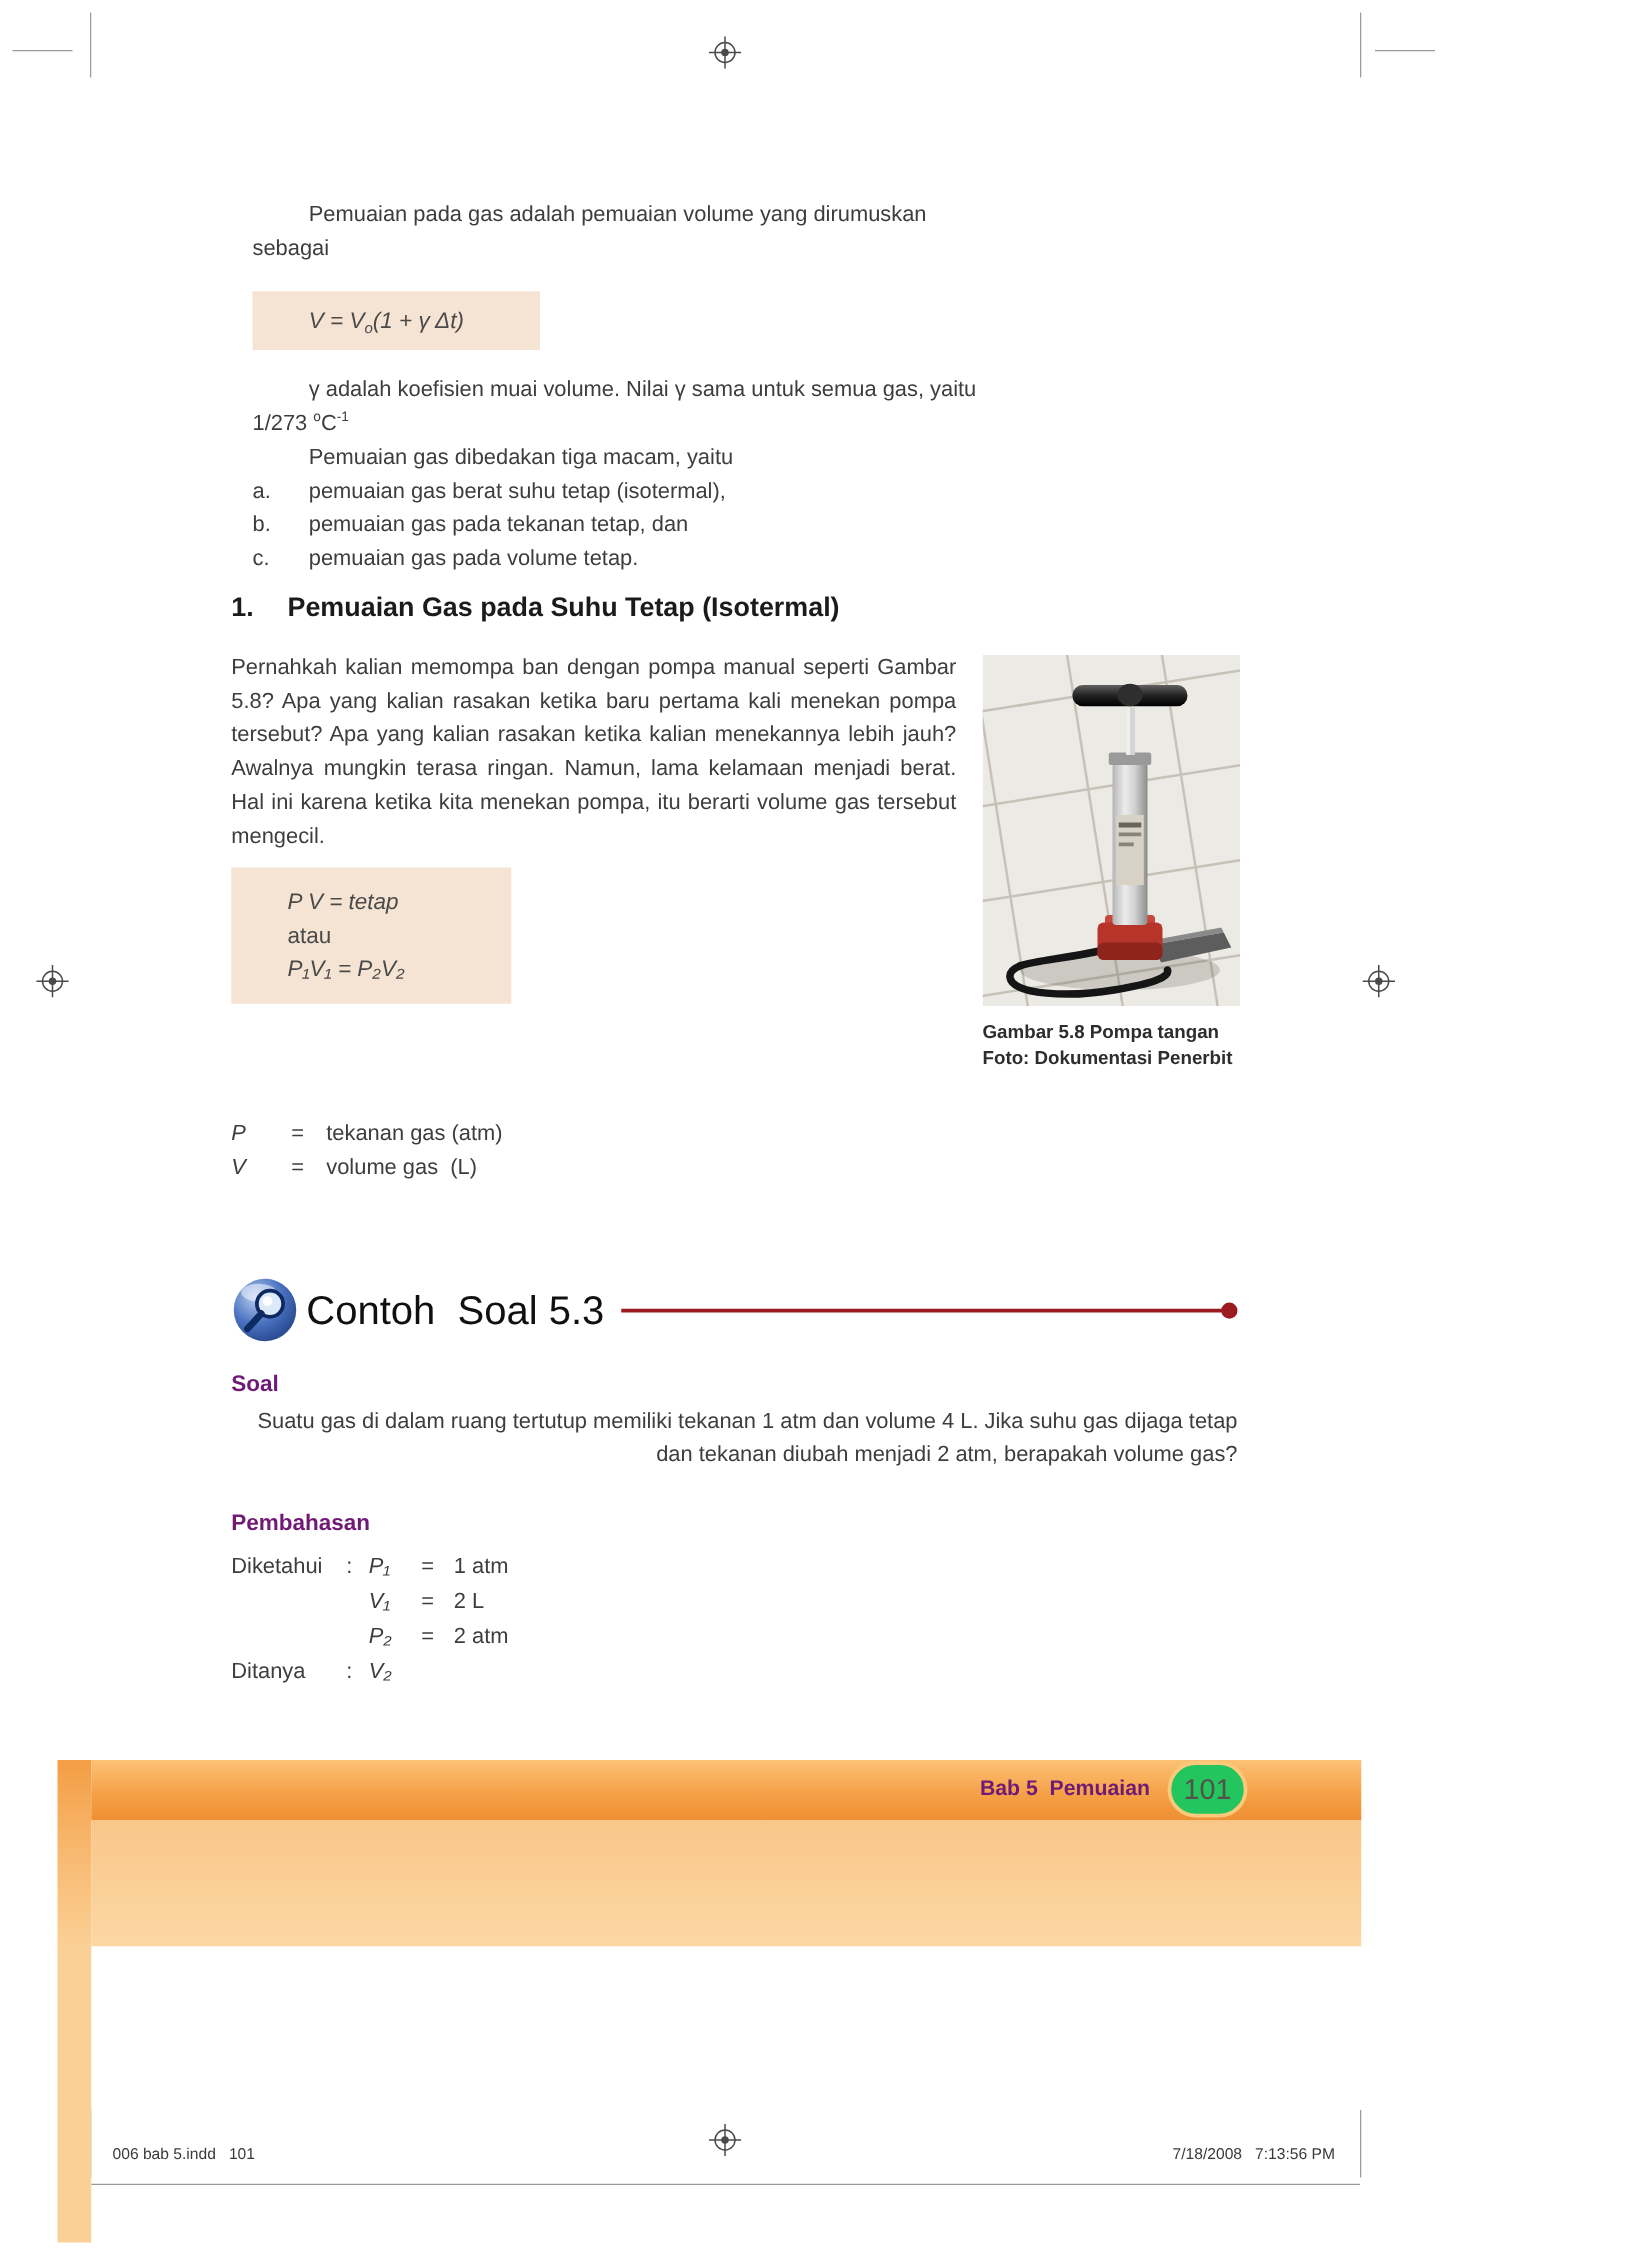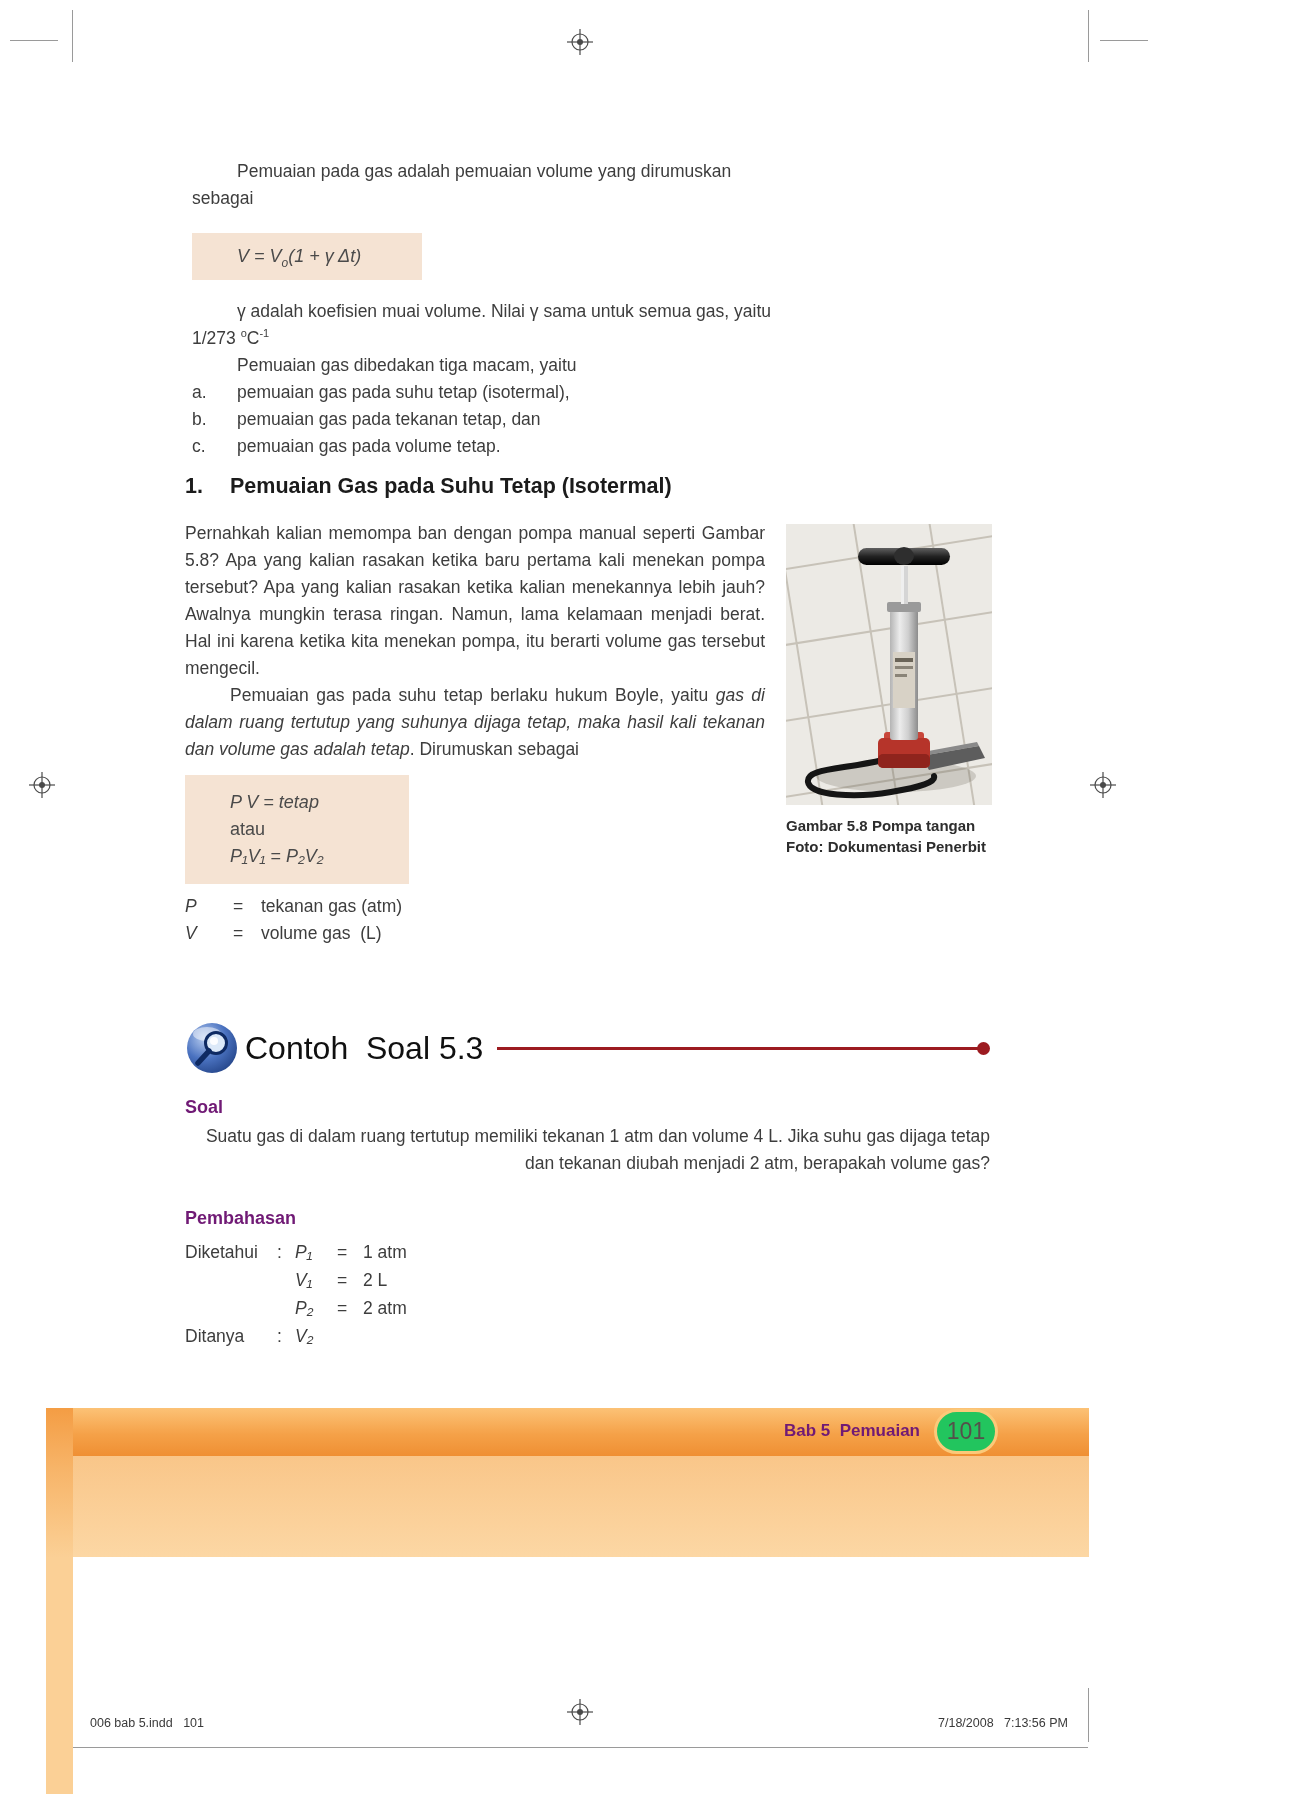--- a/index.html
+++ b/index.html
@@ -17,21 +17,21 @@
   .pre { white-space:pre; }
   sup { font-size:11px; vertical-align:super; line-height:0; }
   sub { font-size:12px; vertical-align:sub; line-height:0; }
   em { font-style:italic; }
 
   
   .crop { position:absolute; background:#9a9a9a; }
   .reg-mark { position:absolute; }
 
   
-  .intro { position:absolute; left:192px; top:158px; width:585px; }
+  .intro { position:absolute; left:202px; top:158px; width:585px; }
   .formula-box {
     background:#f5e3d3; width:230px; margin:21px 0 18px 0;
     padding:13px 10px 13px 45px; font-size:18px; color:#4a4a4a;
   }
   .list-row { display:flex; }
   .list-label { width:45px; flex:0 0 45px; }
 
   
   .section-heading {
     position:absolute; left:185px; top:474px; display:flex;
@@ -134,43 +134,40 @@
   <div class="formula-box it">
     <span>V = V</span><sub>o</sub><span>(1 + γ Δt)</span>
   </div>
   <p class="body-text indent">
     <span>γ adalah koefisien muai volume. Nilai γ sama untuk semua gas, yaitu 1/273 </span><sup>o</sup><span>C</span><sup>-1</sup>
   </p>
   <p class="body-text indent">Pemuaian gas dibedakan tiga macam, yaitu</p>
   <div class="body-text">
     <div class="list-row">
       <span class="list-label">a.</span>
-      <span>pemuaian gas pada suhu tetap (isotermal),</span>
+      <span>pemuaian gas berat suhu tetap (isotermal),</span>
     </div>
     <div class="list-row">
       <span class="list-label">b.</span>
       <span>pemuaian gas pada tekanan tetap, dan</span>
     </div>
     <div class="list-row">
       <span class="list-label">c.</span>
       <span>pemuaian gas pada volume tetap.</span>
     </div>
   </div>
 </div>
 
 <div class="section-heading">
   <span class="num">1.</span>
   <span>Pemuaian Gas pada Suhu Tetap (Isotermal)</span>
 </div>
 
 <div class="left-col">
   <p class="body-text just">Pernahkah kalian memompa ban dengan pompa manual seperti Gambar 5.8? Apa yang kalian rasakan ketika baru pertama kali menekan pompa tersebut? Apa yang kalian rasakan ketika kalian menekannya lebih jauh? Awalnya mungkin terasa ringan. Namun, lama kelamaan menjadi berat. Hal ini karena ketika kita menekan pompa, itu berarti volume gas tersebut mengecil.</p>
-  <p class="body-text just indent">
-    <span>Pemuaian gas pada suhu tetap berlaku hukum Boyle, yaitu </span><em>gas di dalam ruang tertutup yang suhunya dijaga tetap, maka hasil kali tekanan dan volume gas adalah tetap</em><span>. Dirumuskan sebagai</span>
-  </p>
   <div class="formula-box2">
     <div class="it">P V = tetap</div>
     <div>atau</div>
     <div class="it">P₁V₁ = P₂V₂</div>
   </div>
 </div>
 
 <div class="right-col">
   <div class="figure-frame">
     <svg width="206" height="281" viewBox="0 0 206 281">

